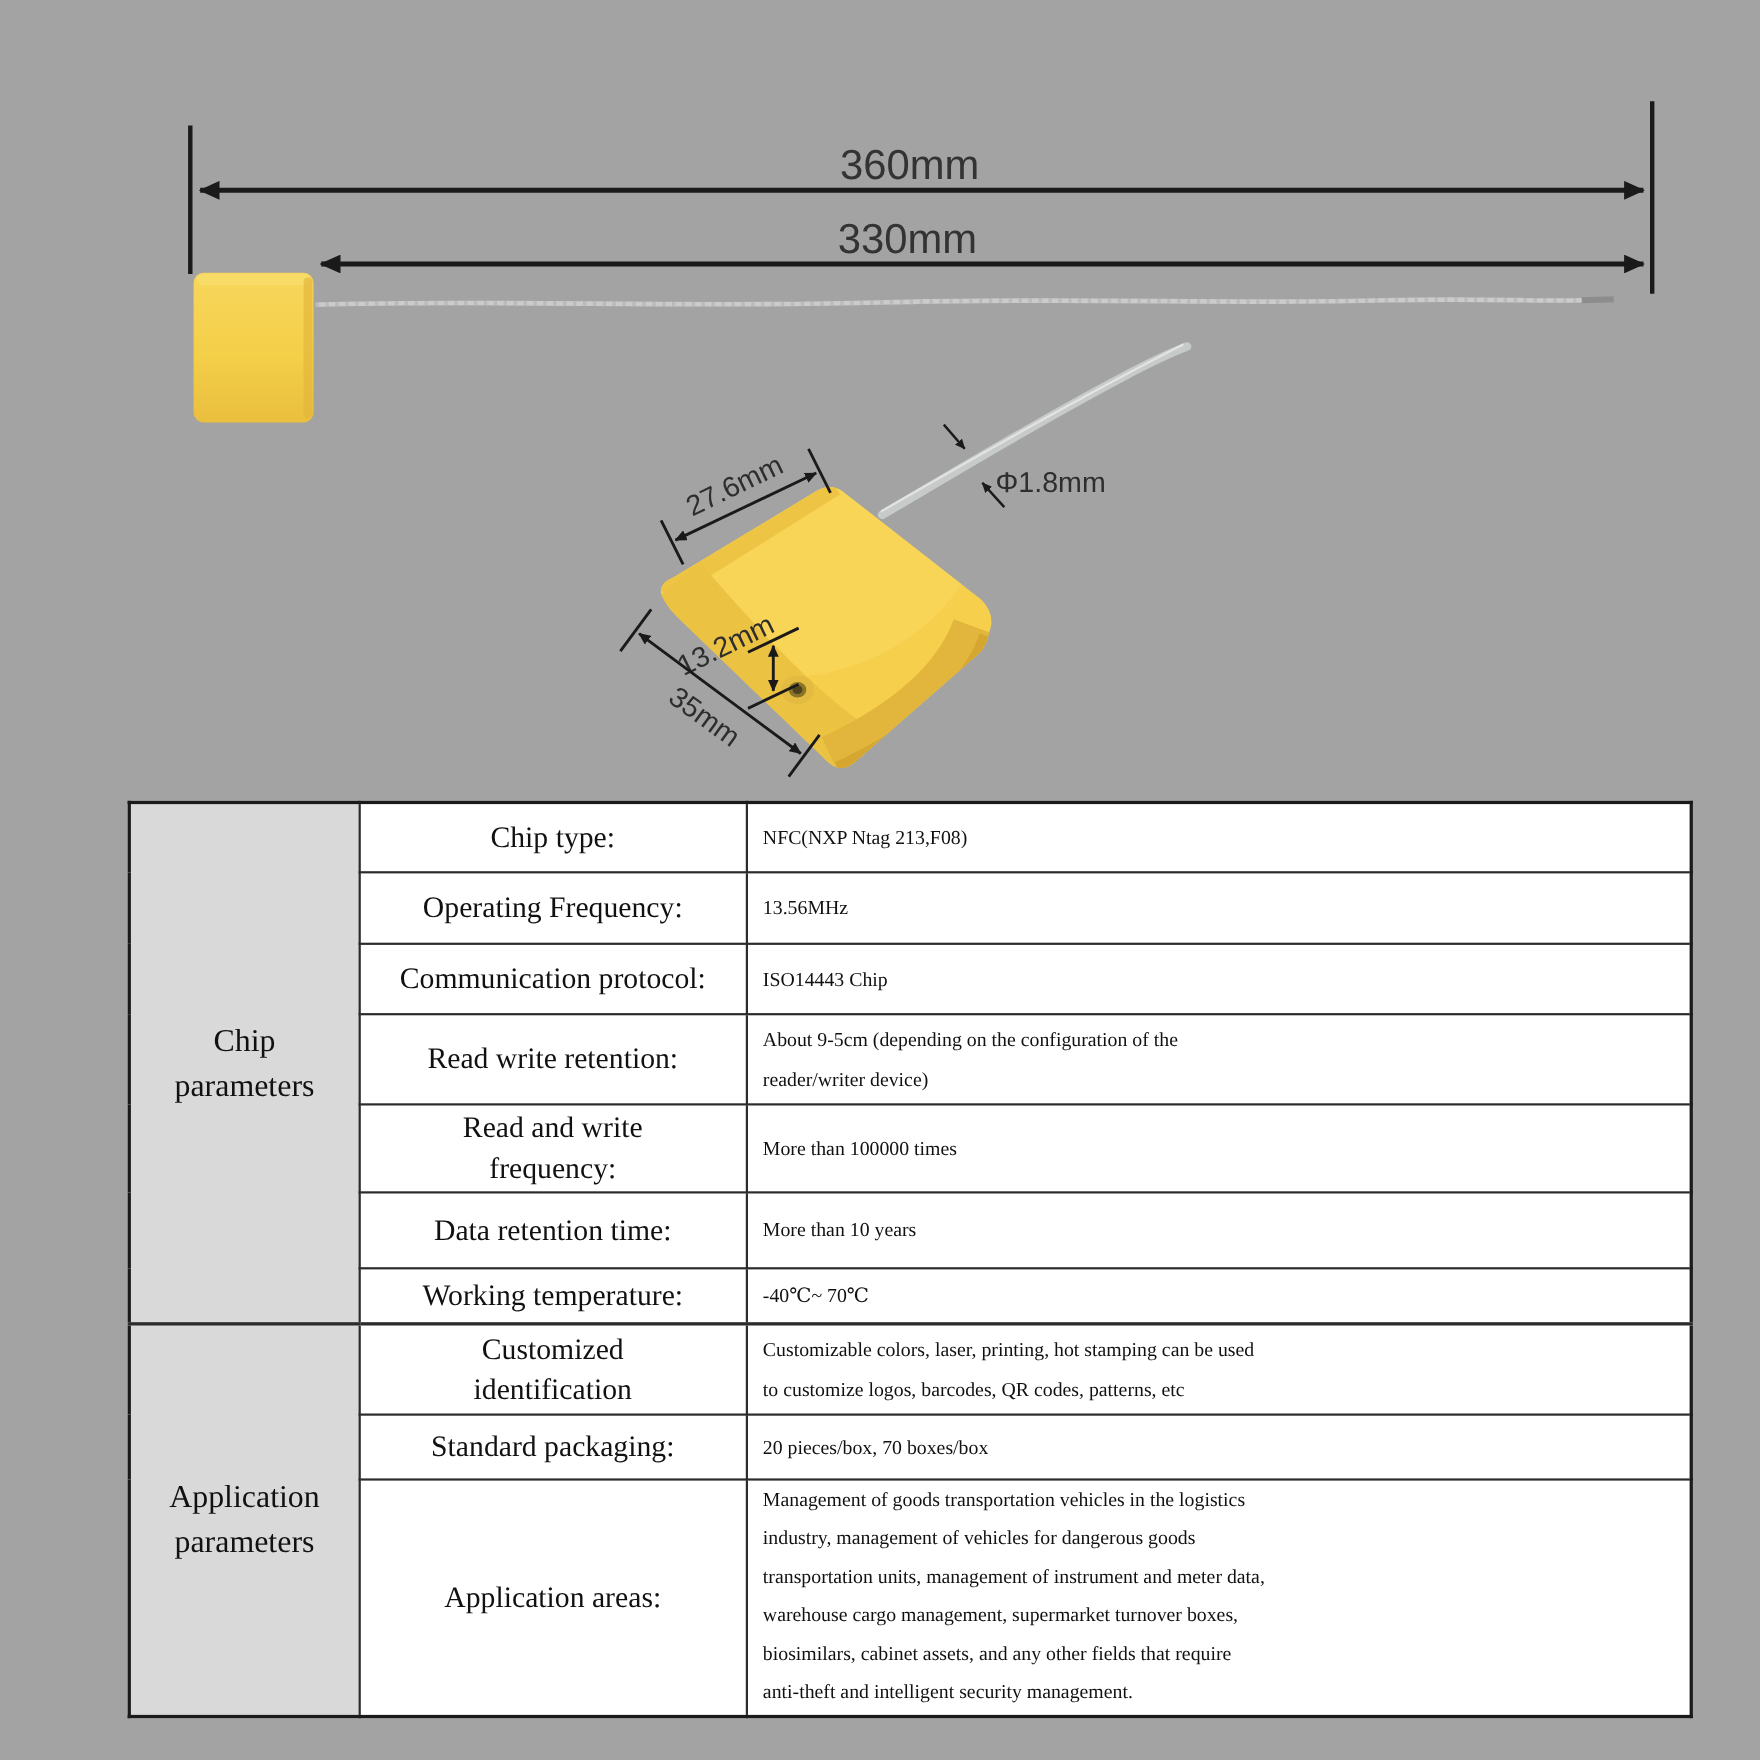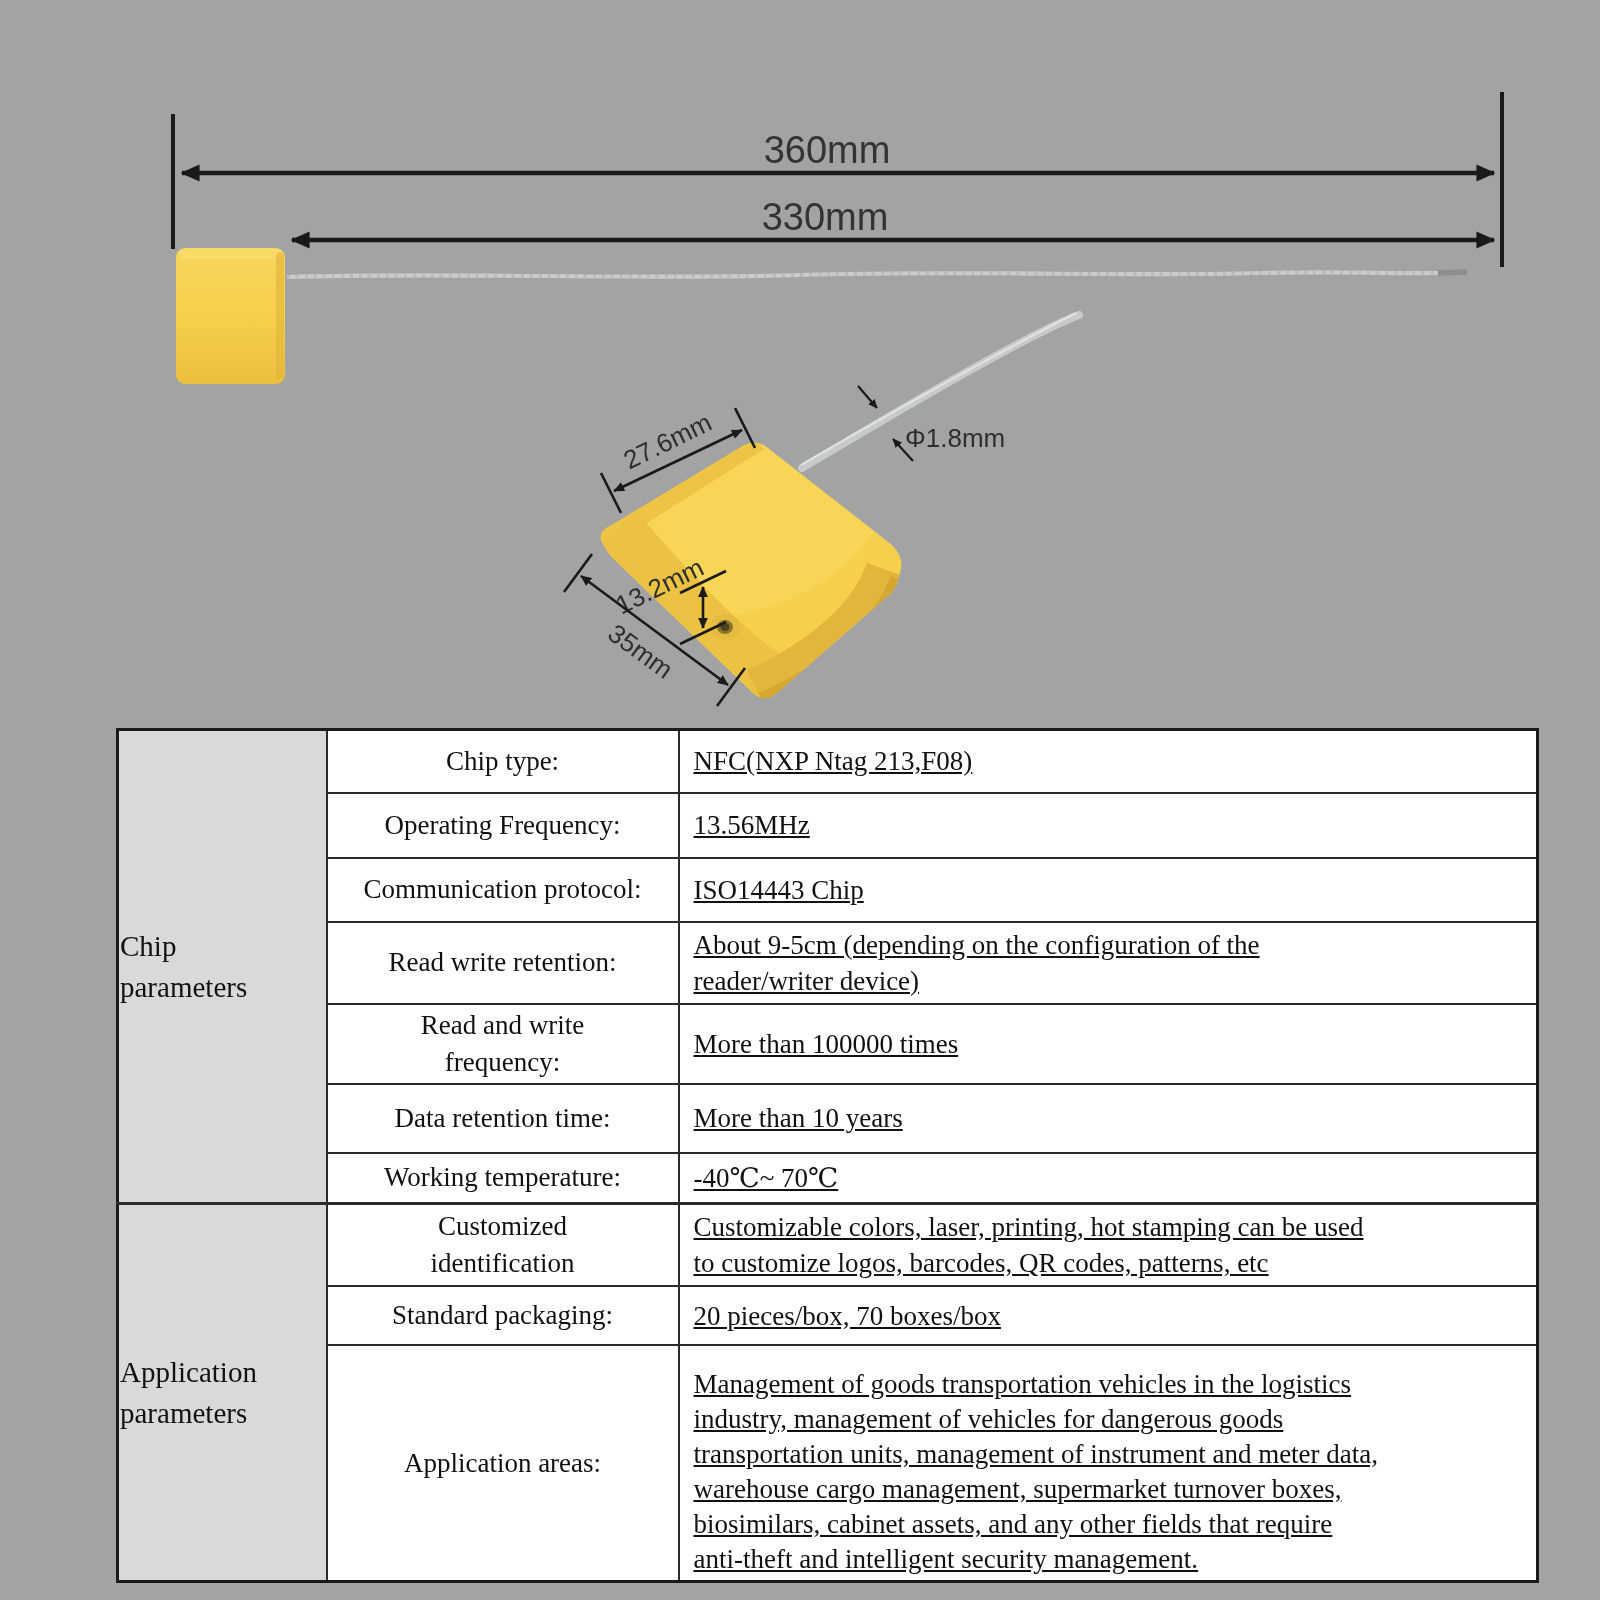--- a/index.html
+++ b/index.html
@@ -8,26 +8,26 @@
   svg text{font-family:"Liberation Sans","DejaVu Sans",sans-serif;fill:#363636;}
   .dim-big{font-size:38px;fill:#333333;}
   .dim-small{font-size:26px;fill:#2e2e2e;}
 
   
   table.spec{position:absolute;left:116px;top:728px;width:1420px;border-collapse:collapse;
              table-layout:fixed;background:#ffffff;
              font-family:"Liberation Serif","DejaVu Serif",serif;color:#111111;
              border:3px solid #1a1a1a;}
   table.spec td{border:2px solid #2b2b2b;vertical-align:middle;}
-  td.group-cell{background:#d9d9d9;text-align:left;font-size:29px;line-height:41px;
+  td.group-cell{background:#d9d9d9;text-align:center;font-size:29px;line-height:41px;
                 white-space:pre-line;}
   td.lbl{text-align:center;font-size:27px;line-height:37px;white-space:pre-line;padding:2px 14px;}
-  td.val{font-size:27px;line-height:36px;padding:4px 10px 4px 14px;white-space:pre-line;text-decoration:underline;}
+  td.val{font-size:18px;line-height:36px;padding:4px 10px 4px 14px;white-space:pre-line;}
   tr.divider td{border-top-width:3px;}
-  td.val-tall{line-height:35px;padding-top:21px;padding-bottom:3px;}
+  td.val-tall{line-height:35px;padding-top:0;padding-bottom:3px;}
 </style>
 </head>
 <body>
 
 <div class="canvas">
 
   <svg width="1600" height="725" viewBox="0 0 1600 725" style="position:absolute;left:0;top:0;">
     <defs>
       <marker id="ah" viewBox="0 0 4.2 3.8" markerWidth="4.2" markerHeight="3.8" refX="3.9" refY="1.9" orient="auto-start-reverse" markerUnits="strokeWidth">
         <path d="M0,0 L4.2,1.9 L0,3.8 Z" fill="#1a1a1a"></path>

